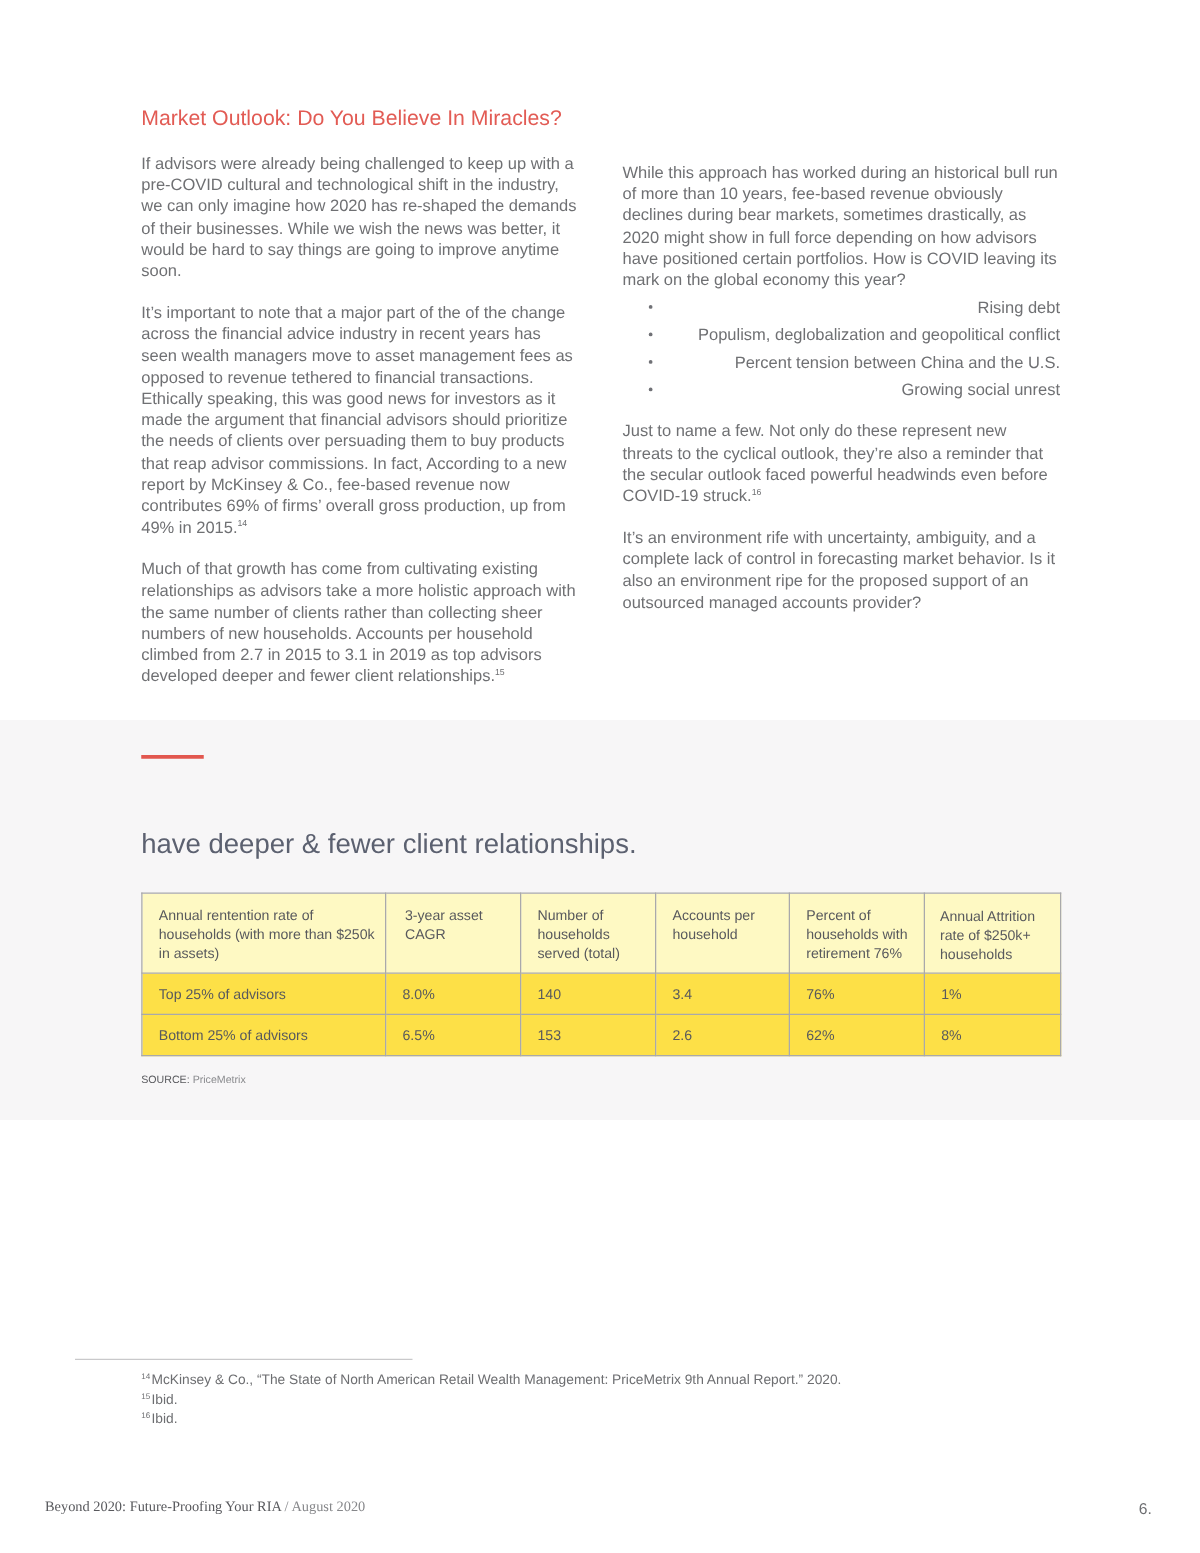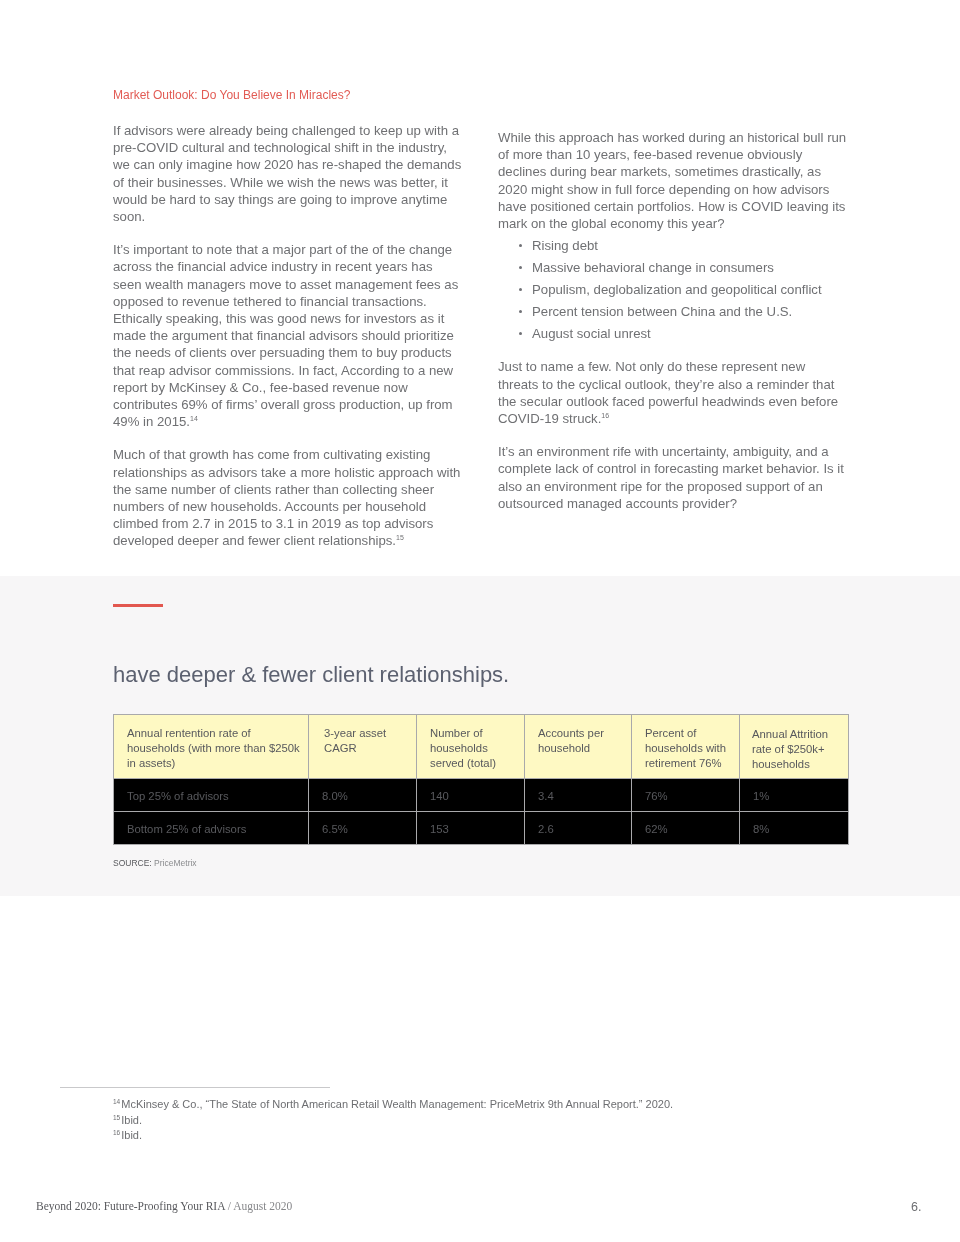--- a/index.html
+++ b/index.html
@@ -7,26 +7,26 @@
     width: 960px; height: 1242px; position: relative; overflow: hidden;
     background: #ffffff;
     font-family: "Liberation Sans", sans-serif;
     color: #6d6e71;
   }
   .col { position: absolute; font-size: 13.2px; line-height: 17.2px; color: #6f7073; }
   .col p { margin: 16px 0 10px 0; }
   .col-left { left: 113px; top: 84px; width: 350px; }
   .col-right { left: 498px; top: 113px; width: 350px; }
   .section-title {
-    font-size: 12px; line-height: 22px; color: #e25b54; margin: 0 0 7px 0;
+    font-size: 17px; line-height: 22px; color: #e25b54; margin: 0 0 7px 0;
     font-weight: normal;
   }
   sup { font-size: 7px; line-height: 0; vertical-align: 5px; }
   ul.bullets { list-style: none; margin: 0 0 9px 0; padding: 0 0 0 21px; }
-  ul.bullets li { position: relative; padding-left: 13px; line-height: 17.2px; margin-bottom: 4.8px; }
+  ul.bullets li { position: relative; padding-left: 13px; line-height: 17.2px; margin-bottom: 4.8px; text-align: right; }
   ul.bullets li .dot {
     position: absolute; left: 0; top: 7px; width: 3px; height: 3px; border-radius: 50%; background: #707176;
   }
   .band {
     position: absolute; left: 0; top: 576px; width: 960px; height: 320px; background: #f7f6f7;
   }
   .accent-bar { position: absolute; left: 113px; top: 604px; width: 50px; height: 3px; background: #e2574f; }
   .band-title {
     position: absolute; left: 113px; top: 636px; width: 600px;
     font-size: 22px; line-height: 26px; color: #5c6170; font-weight: normal; margin: 0;
@@ -34,21 +34,21 @@
   table.data {
     position: absolute; left: 113px; top: 714px; width: 735px;
     border-collapse: collapse; font-size: 11.3px; color: #58595d;
     table-layout: fixed;
   }
   table.data th, table.data td {
     border: 1.5px solid #a9a9ab; text-align: left; vertical-align: top;
     padding: 0 6px 0 13px;
   }
   table.data th { background: #fef9c3; font-weight: normal; line-height: 15.2px; height: 64px; padding-top: 11px; box-sizing: border-box; }
-  table.data td { background: #000000; height: 31px; vertical-align: middle; padding-top: 1px; }
+  table.data td { background: #fde047; height: 31px; vertical-align: middle; padding-top: 1px; }
   table.data th.c6 { padding-top: 12px; padding-left: 12px; }
   table.data th.c2 { padding-left: 15px; }
   .source { position: absolute; left: 113px; top: 858px; font-size: 8.5px; color: #8a8b8e; }
   .source b { font-weight: normal; color: #58595d; }
   .fn-rule { position: absolute; left: 60px; top: 1087px; width: 270px; height: 1px; background: #c9c9cb; }
   .footnotes { position: absolute; left: 113px; top: 1097px; font-size: 11px; line-height: 15.6px; color: #6d6e71; }
   .footnotes sup { font-size: 6.5px; vertical-align: 4px; margin-right: 1px; }
   .footer-left { position: absolute; left: 36px; top: 1200px; font-size: 11.5px; color: #58595d; font-family: Liberation Serif, serif; }
   .footer-left .date { color: #86878a; }
   .footer-right { position: absolute; left: 911px; top: 1200px; font-size: 12.5px; color: #6d6e71; }
@@ -60,24 +60,23 @@
   <h2 class="section-title">Market Outlook: Do You Believe In Miracles?</h2>
   <p><span>If advisors were already being challenged to keep up with a pre-COVID cultural and technological shift in the industry, we can only imagine how 2020 has re-shaped the demands of their businesses. While we wish the news was better, it would be hard to say things are going to improve anytime soon.</span></p>
   <p><span>It’s important to note that a major part of the of the change across the financial advice industry in recent years has seen wealth managers move to asset management fees as opposed to revenue tethered to financial transactions. Ethically speaking, this was good news for investors as it made the argument that financial advisors should prioritize the needs of clients over persuading them to buy products that reap advisor commissions. In fact, According to a new report by McKinsey &amp; Co., fee-based revenue now contributes 69% of firms’ overall gross production, up from 49% in 2015.</span><sup>14</sup></p>
   <p><span>Much of that growth has come from cultivating existing relationships as advisors take a more holistic approach with the same number of clients rather than collecting sheer numbers of new households. Accounts per household climbed from 2.7 in 2015 to 3.1 in 2019 as top advisors developed deeper and fewer client relationships.</span><sup>15</sup></p>
 </div>
 
 <div class="col col-right">
   <p style="margin-bottom:5px">While this approach has worked during an historical bull run of more than 10 years, fee-based revenue obviously declines during bear markets, sometimes drastically, as 2020 might show in full force depending on how advisors have positioned certain portfolios. How is COVID leaving its mark on the global economy this year?</p>
   <ul class="bullets">
     <li><span class="dot"></span><span>Rising debt</span></li>
-    <li><span class="dot"></span><span>Massive behavioral change in consumers</span></li>
     <li><span class="dot"></span><span>Populism, deglobalization and geopolitical conflict</span></li>
     <li><span class="dot"></span><span>Percent tension between China and the U.S.</span></li>
-    <li><span class="dot"></span><span>August social unrest</span></li>
+    <li><span class="dot"></span><span>Growing social unrest</span></li>
   </ul>
   <p><span>Just to name a few. Not only do these represent new threats to the cyclical outlook, they’re also a reminder that the secular outlook faced powerful headwinds even before COVID-19 struck.</span><sup>16</sup></p>
   <p>It’s an environment rife with uncertainty, ambiguity, and a complete lack of control in forecasting market behavior. Is it also an environment ripe for the proposed support of an outsourced managed accounts provider?</p>
 </div>
 
 <div class="band"></div>
 <div class="accent-bar"></div>
 <h3 class="band-title">
   <br>
   <span>have deeper &amp; fewer client relationships.</span>

